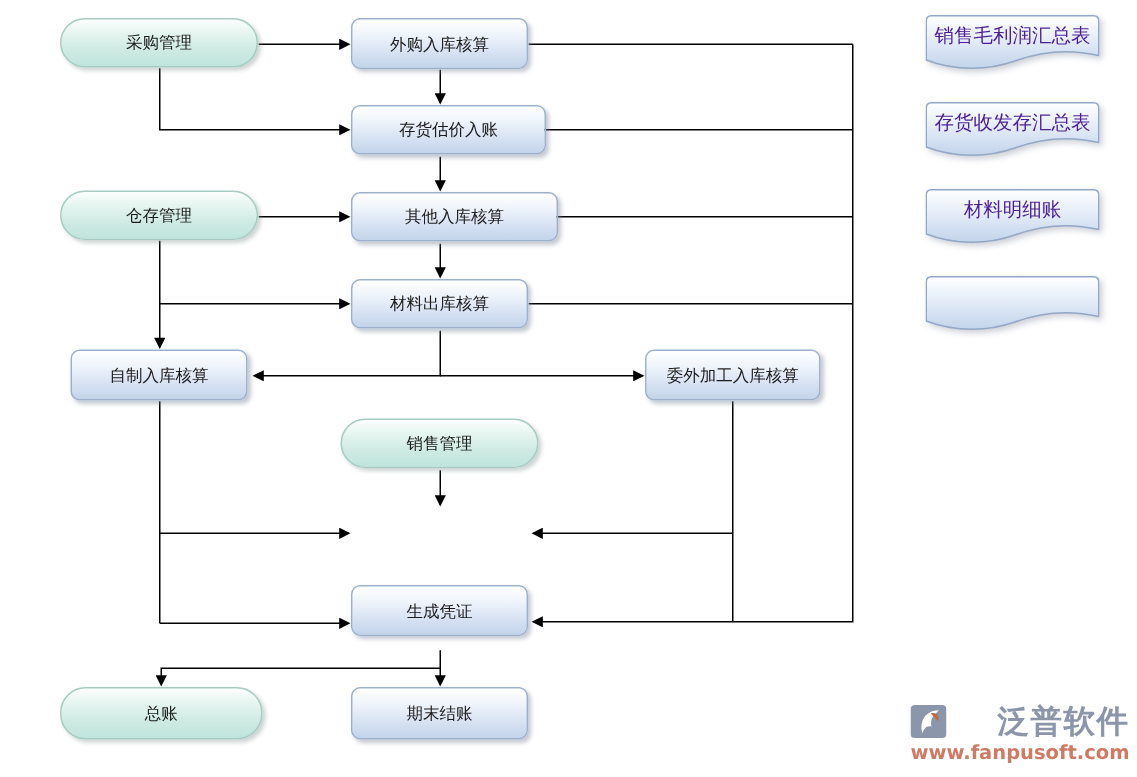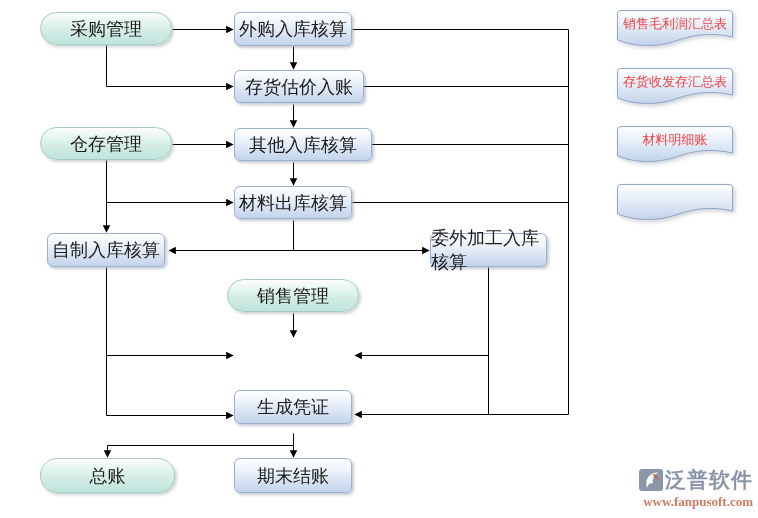--- a/index.html
+++ b/index.html
@@ -1,36 +1,36 @@
 <!DOCTYPE html>
 <html><head>
 <meta charset="utf-8">
 <style>
   html,body{margin:0;padding:0;}
   body{width:758px;height:518px;background:#fff;overflow:hidden;
        font-family:"DejaVu Sans","Liberation Sans",sans-serif;}
   .canvas{position:relative;width:758px;height:518px;background:#fff;}
   .wires{position:absolute;left:0;top:0;z-index:1;}
   .node{position:absolute;z-index:2;display:flex;align-items:center;justify-content:center;
-        font-size:18px;color:#1b1b1b;box-sizing:border-box;}
+        font-size:11px;color:#1b1b1b;box-sizing:border-box;}
   .proc{border:1px solid #9db1cd;border-radius:6px;
         background:linear-gradient(180deg,#ffffff 0%,#eef4fb 32%,#d7e2f3 68%,#c3d4ea 100%);
         box-shadow:2px 2px 3px rgba(125,135,155,.45);}
   .pill{border:1px solid #a5cbc2;border-radius:17px;
         background:linear-gradient(180deg,#fbfefd 0%,#e4f4ef 32%,#cdeae2 68%,#bfe5dc 100%);
         box-shadow:2px 2px 3px rgba(125,145,140,.4);}
   .doc{position:absolute;width:116px;height:38px;z-index:2;
        filter:drop-shadow(2px 2px 2px rgba(125,135,155,.4));}
   .doc svg{position:absolute;left:0;top:0;}
   .doc .lbl{position:absolute;left:0;right:0;top:0;height:28px;display:flex;
-            align-items:center;justify-content:center;font-size:13px;color:#ef4444;}
+            align-items:center;justify-content:center;font-size:13px;color:#4c1d95;}
   .watermark{position:absolute;right:5px;bottom:8px;z-index:3;text-align:right;}
   .brandrow{display:flex;align-items:center;justify-content:space-between;gap:2px;}
   .brandtext{font-size:21px;font-weight:bold;color:#8c96aa;letter-spacing:1px;}
-  .urltext{font-size:13px;font-weight:bold;color:#cf7a64;margin-top:0px;font-family:Liberation Serif, serif;}
+  .urltext{font-size:13px;font-weight:bold;color:#cf7a64;margin-top:0px;}
 </style>
 </head>
 <body>
 
 <div class="canvas">
 
   <svg width="0" height="0" style="position:absolute" aria-hidden="true">
     <defs>
       <linearGradient id="docGrad" x1="0" y1="0" x2="0" y2="1">
         <stop offset="0" stop-color="#ffffff"></stop>

